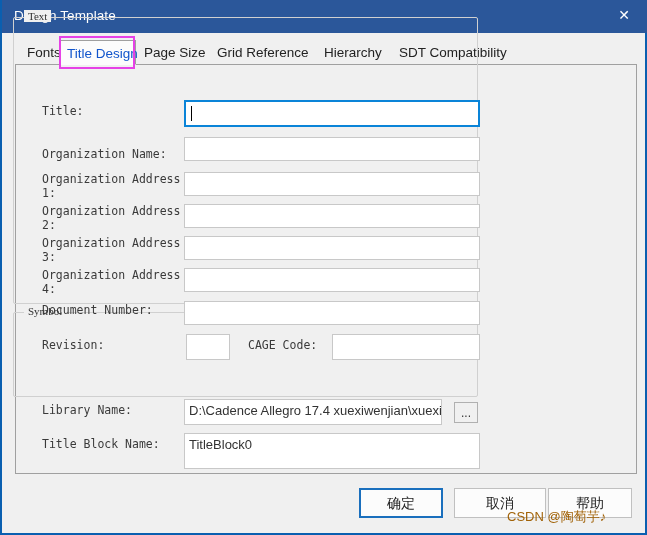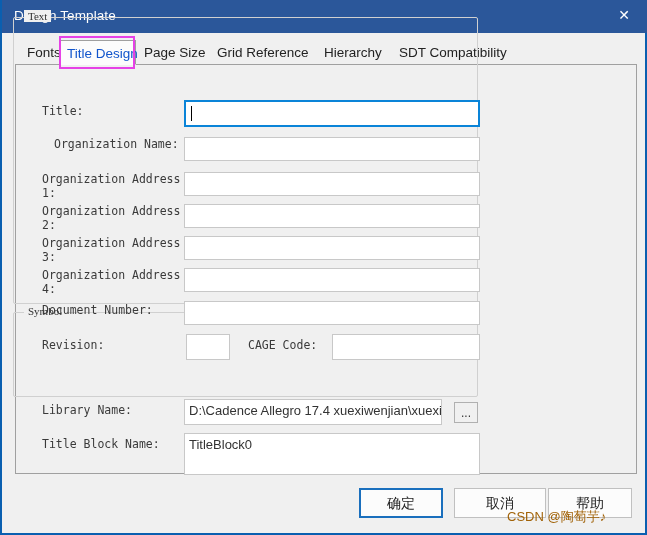--- a/index.html
+++ b/index.html
@@ -242,21 +242,21 @@
     <div class="group-legend">Text</div>
   </div>
 
   <div class="groupbox" id="group-symbol">
     <div class="group-legend">Symbol</div>
   </div>
 
   <div id="fields-host">
       <div class="flabel" style="left: 40px; top: 104px;">Title:</div>
       <div class="finput focused" id="input-title" style="left: 182px; top: 100px; width: 296px; height: 27px; line-height: 23px;"><span class="caret"></span></div>
-      <div class="flabel" style="left: 40px; top: 137px; margin-left: 12px;">Organization Name:</div>
+      <div class="flabel" style="left: 40px; top: 147px;">Organization Name:</div>
       <div class="finput" style="left: 182px; top: 137px; width: 296px; height: 24px; line-height: 20px;"></div>
       <div class="flabel" style="left: 40px; top: 172px;">Organization Address
 1:</div>
       <div class="finput" style="left: 182px; top: 172px; width: 296px; height: 24px; line-height: 20px;"></div>
       <div class="flabel" style="left: 40px; top: 204px;">Organization Address
 2:</div>
       <div class="finput" style="left: 182px; top: 204px; width: 296px; height: 24px; line-height: 20px;"></div>
       <div class="flabel" style="left: 40px; top: 236px;">Organization Address
 3:</div>
       <div class="finput" style="left: 182px; top: 236px; width: 296px; height: 24px; line-height: 20px;"></div>
@@ -265,21 +265,21 @@
       <div class="finput" style="left: 182px; top: 268px; width: 296px; height: 24px; line-height: 20px;"></div>
       <div class="flabel" style="left: 40px; top: 303px;">Document Number:</div>
       <div class="finput" style="left: 182px; top: 301px; width: 296px; height: 24px; line-height: 20px;"></div>
       <div class="flabel" style="left: 40px; top: 338px;">Revision:</div>
       <div class="finput" style="left: 184px; top: 334px; width: 44px; height: 26px; line-height: 22px;"></div>
       <div class="flabel" style="left: 246px; top: 338px;">CAGE Code:</div>
       <div class="finput" style="left: 330px; top: 334px; width: 148px; height: 26px; line-height: 22px;"></div>
       <div class="flabel" style="left: 40px; top: 403px;">Library Name:</div>
       <div class="finput" style="left: 182px; top: 399px; width: 258px; height: 26px; line-height: 22px;"><span>D:\Cadence Allegro 17.4 xuexiwenjian\xuexi</span></div>
       <div class="flabel" style="left: 40px; top: 437px;">Title Block Name:</div>
-      <div class="finput" style="left: 182px; top: 433px; width: 296px; height: 42px; line-height: 22px;"><span>TitleBlock0</span></div>
+      <div class="finput" style="left: 182px; top: 433px; width: 296px; height: 36px; line-height: 22px;"><span>TitleBlock0</span></div>
       <div class="browse-button" style="left: 452px; top: 402px; width: 24px; height: 21px;">...</div>
     </div>
 
   <div id="buttons-host">
       <div class="dlgbutton default" style="left: 357px; top: 488px; width: 84px;">确定</div>
       <div class="dlgbutton" style="left: 452px; top: 488px; width: 92px;">取消</div>
       <div class="dlgbutton" style="left: 546px; top: 488px; width: 84px;">帮助</div>
     </div>
 
   <div id="watermark">CSDN @陶萄芋♪</div>

